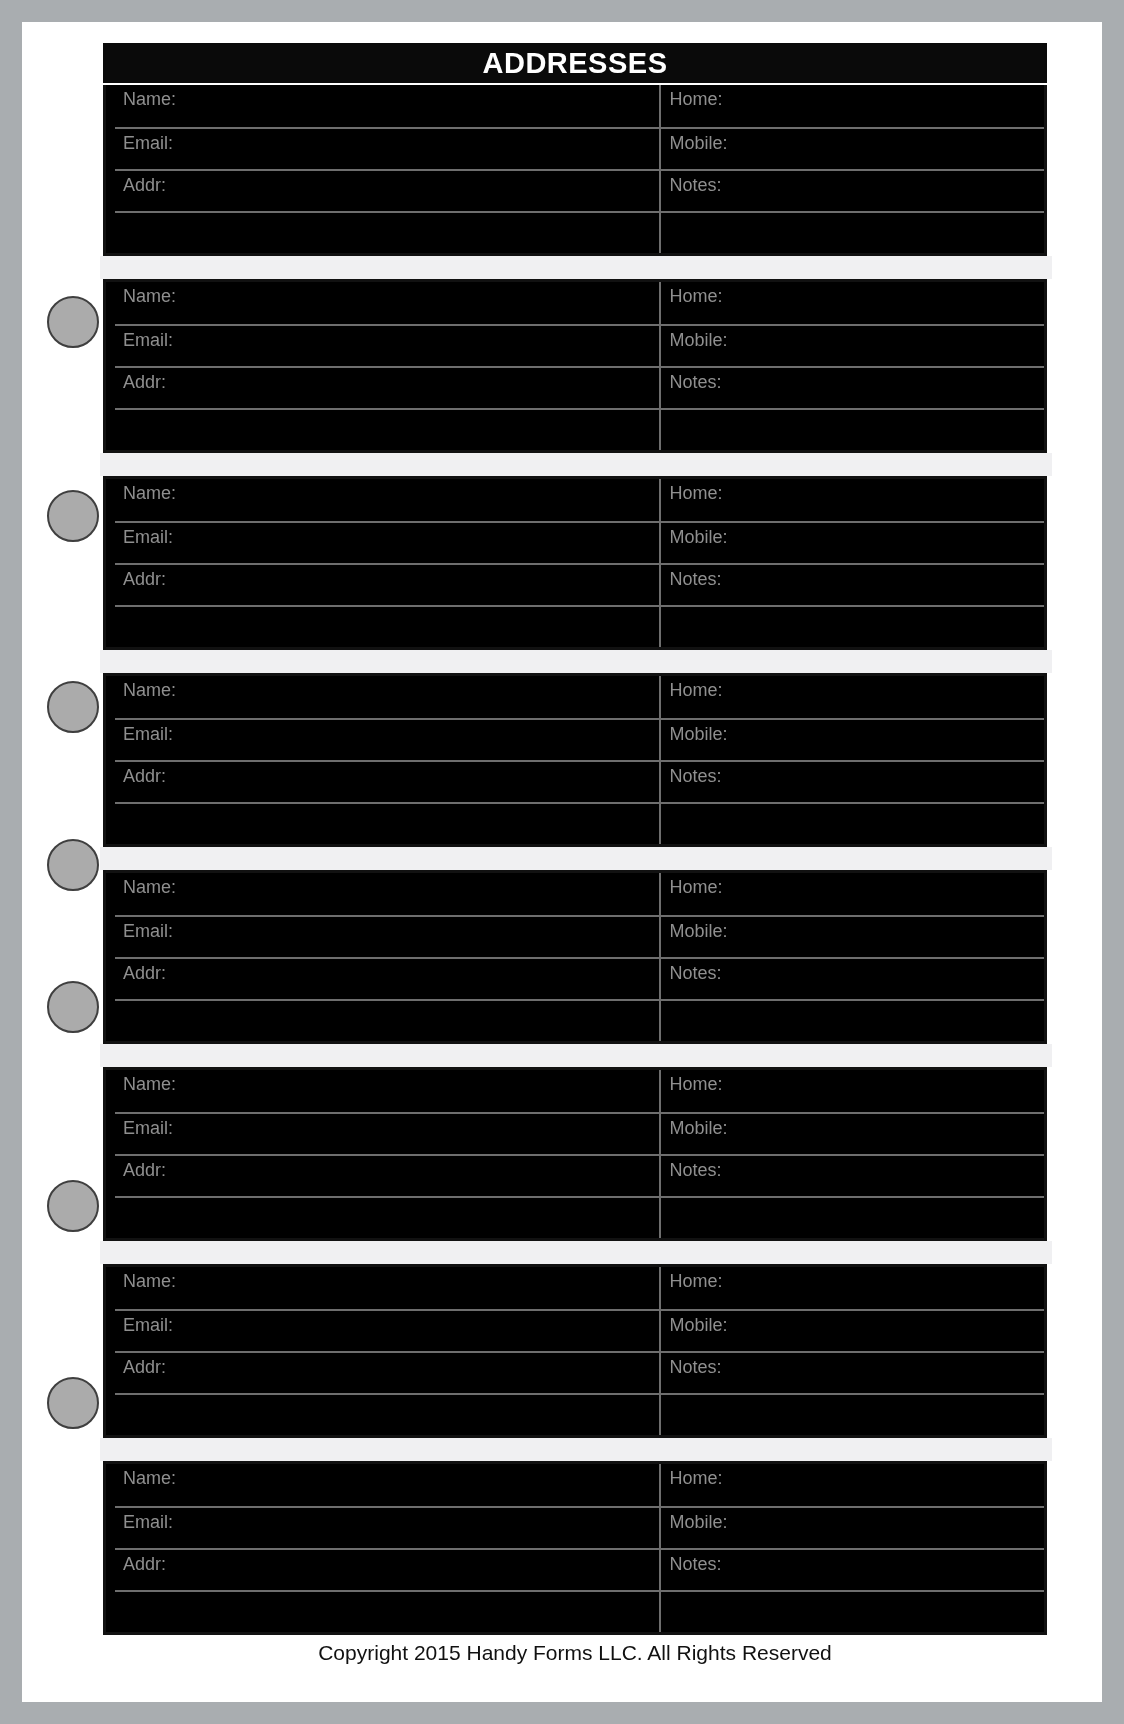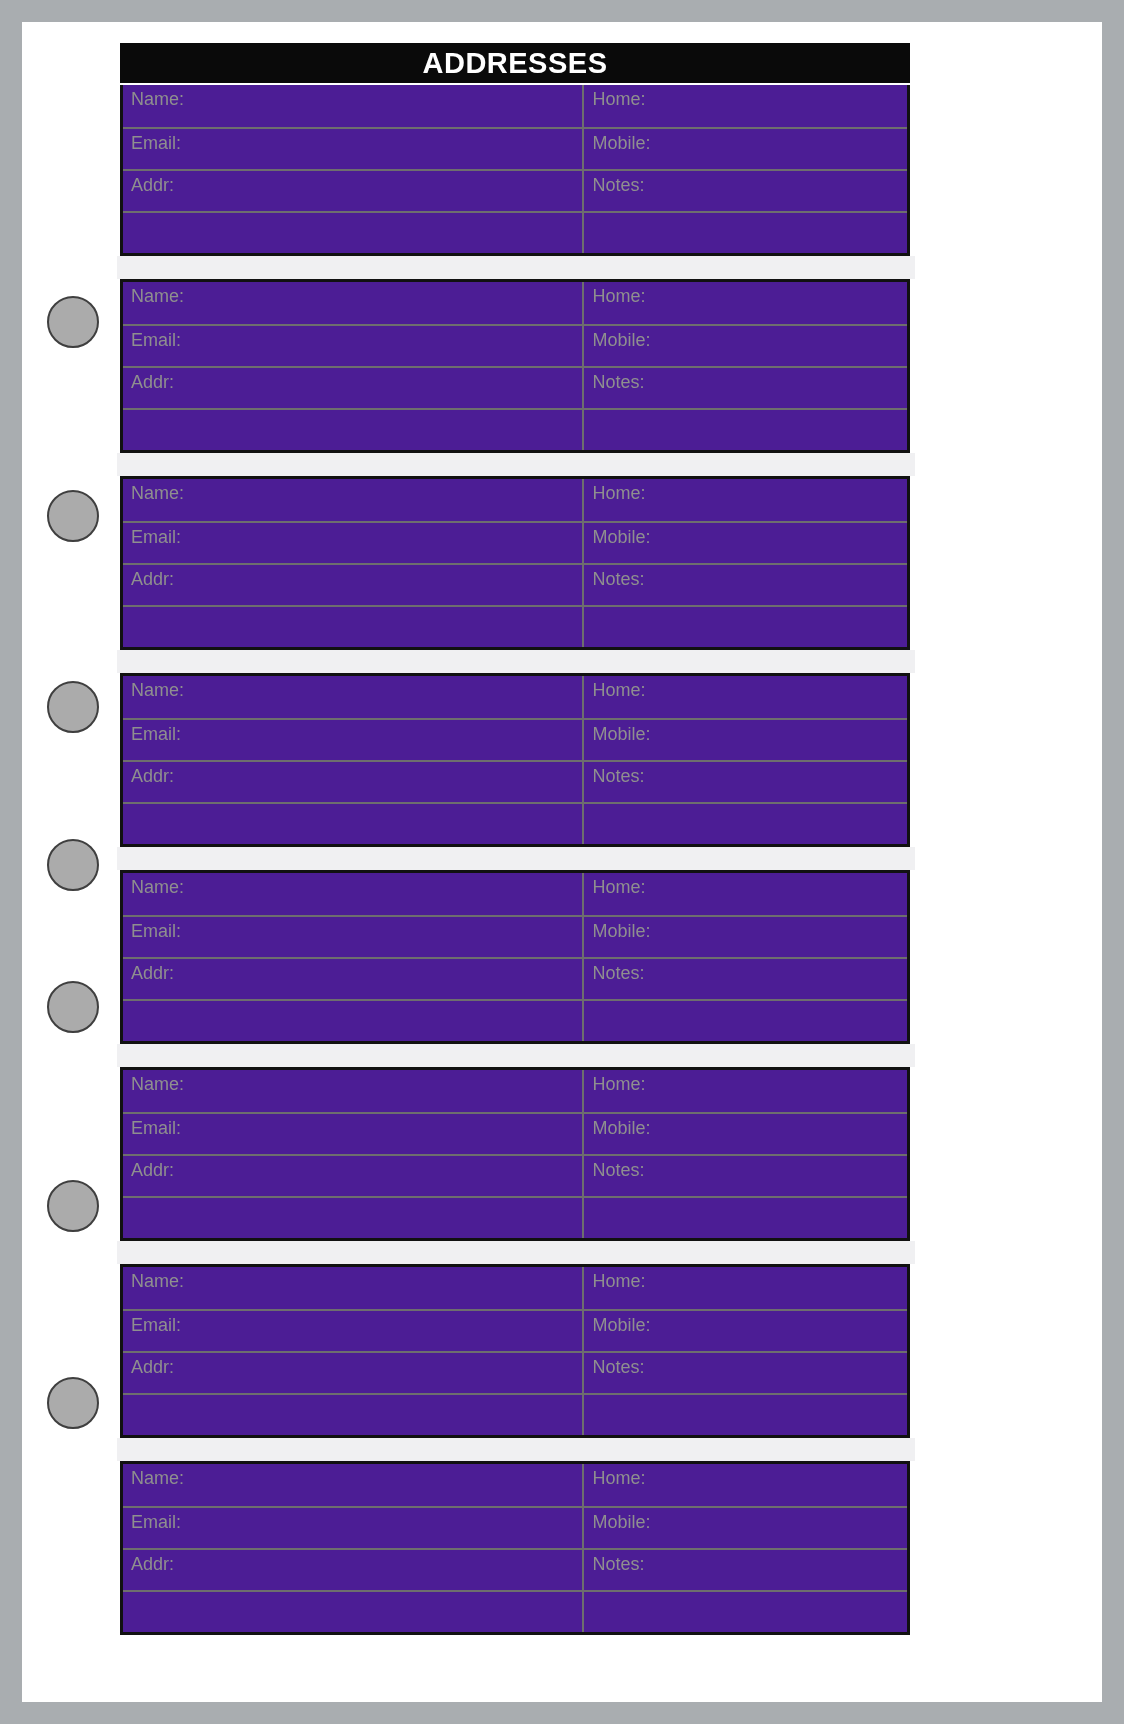--- a/index.html
+++ b/index.html
@@ -24,30 +24,31 @@
     background:var(--hole-fill); border:2px solid var(--hole-border);
   }
   .hole:nth-child(1){top:274px}
   .hole:nth-child(2){top:468px}
   .hole:nth-child(3){top:659px}
   .hole:nth-child(4){top:817px}
   .hole:nth-child(5){top:959px}
   .hole:nth-child(6){top:1158px}
   .hole:nth-child(7){top:1355px}
   .form{
-    position:absolute; left:98px; top:21px; width:790px;
+    position:absolute; left:81px; top:21px; width:944px;
   }
   .titlebar{
     height:40px; background:var(--header-bg); color:var(--header-text);
     text-align:center; line-height:40px; font-weight:bold; font-size:29px;
     letter-spacing:0.5px;
   }
   .block{
     border:3px solid var(--block-border);
-    background:#4c1d95;
+    background:#000000;
+    padding-left:9px;
   }
   .block.first{border-top:none; margin-top:2px;}
   .gap{
     height:23px; background:var(--gap-band); margin:0 -5px 0 -3px;
   }
   .row{display:flex; height:42px;}
   .row.sep{border-top:2px solid var(--grid-line);text-decoration:underline;}
   .cell{height:100%; overflow:hidden;}
   .cell.left{width:58.6%; flex:0 0 58.6%;}
   .cell.right{flex:1 1 auto; border-left:2px solid var(--grid-line);}
@@ -223,14 +224,15 @@
           <div class="row sep">
             <div class="cell left"><span class="lbl">Addr:</span><span class="val"></span></div>
             <div class="cell right"><span class="lbl">Notes:</span><span class="val"></span></div>
           </div>
           <div class="row sep">
             <div class="cell left"></div>
             <div class="cell right"></div>
           </div>
         </div>
       </div>
+    <div class="footer">Copyright 2015 Handy Forms LLC. All Rights Reserved</div>
   </div>
 </div>
 
 </body></html>

